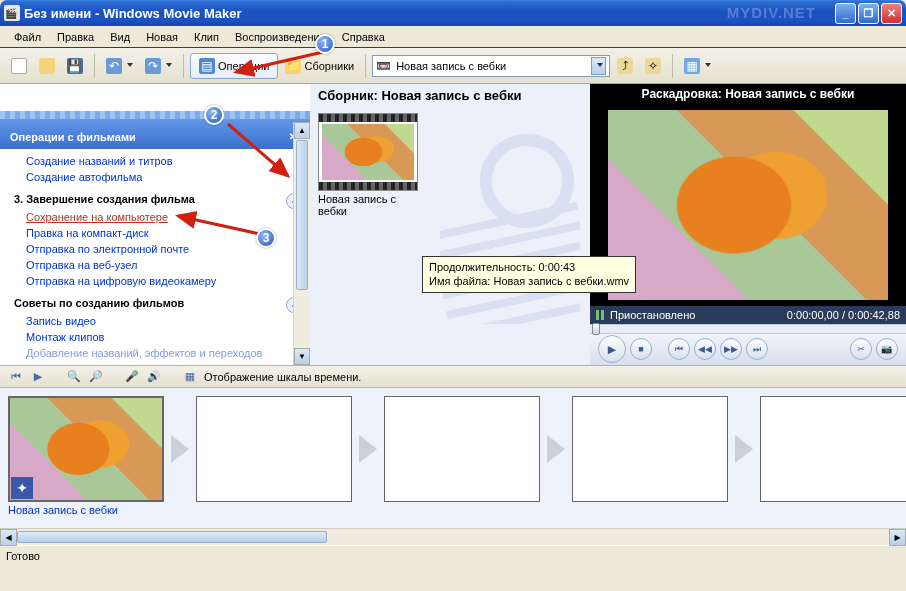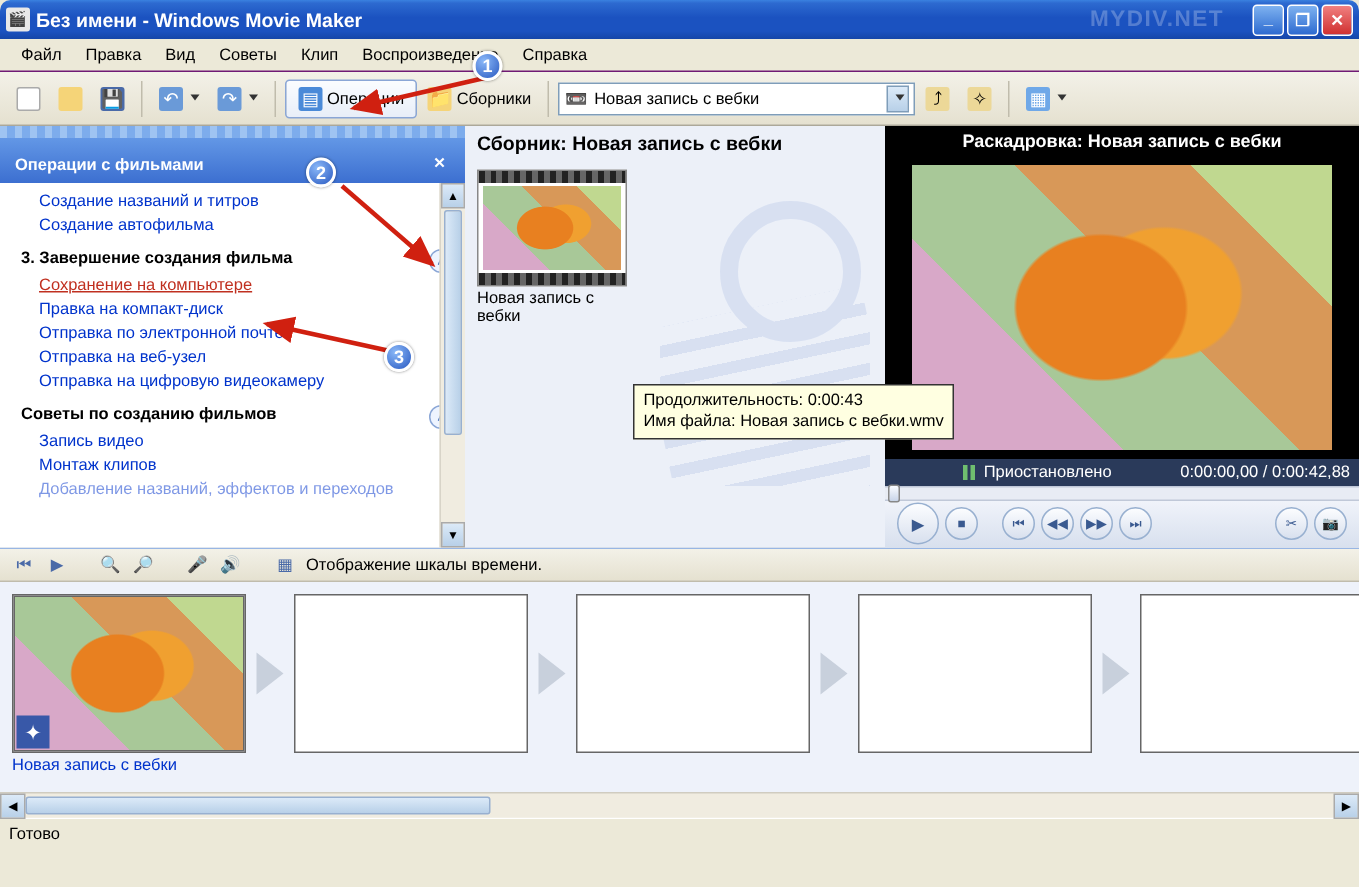--- a/index.html
+++ b/index.html
@@ -30,21 +30,21 @@
 .ic-ops{background:#4a8ad8;color:#fff;}.ic-coll{background:#f5d478;}
 .tb-dd { width:6px; height:6px; border-left:3px solid transparent; border-right:3px solid transparent; border-top:4px solid #333; margin-left:2px; }
 .tb-combo { width:238px; height:22px; border:1px solid #7f9db9; background:#fff; display:flex; align-items:center; padding:0 3px; gap:4px; }
 .tb-combo .dd { width:15px; height:18px; background:linear-gradient(to bottom,#dceaf8,#b8d0e8); border:1px solid #7f9db9; display:flex; align-items:center; justify-content:center; }
 
 
 .workrow { height:282px; display:flex; border-bottom:1px solid #98b6e4; }
 
 
 .tasks { width:310px; background:#fff; position:relative; display:flex; flex-direction:column; }
-.tasks-hdr { height:38px; background:linear-gradient(to bottom,#6da2ec,#3c6fd0); color:#fff; font-weight:bold; display:flex; align-items:flex-end; padding:16px 10px 6px; justify-content:space-between; position:relative; }
+.tasks-hdr { height:38px; background:linear-gradient(to bottom,#6da2ec,#3c6fd0); color:#fff; font-weight:bold; display:flex; align-items:flex-end; padding:16px 10px 6px; justify-content:space-between; position:relative;margin-top:27px; }
 .tasks-hdr::before { content:""; position:absolute; left:0; top:0; right:0; height:8px; background:repeating-linear-gradient(90deg,#9fc4f2 0 5px,#7dacec 5px 10px); }
 .tasks-close { width:14px; height:14px; color:#fff; font-size:10px; display:flex; align-items:center; justify-content:center; }
 .tasks-body { flex:1; overflow:hidden; padding:4px 0; position:relative; }
 .task-link { color:#0033cc; padding:2px 0 2px 26px; display:block; cursor:pointer; }
 .task-link.hot { color:#c03020; text-decoration:underline; font-weight:normal; }
 .task-section { font-weight:bold; font-size:12px; padding:8px 28px 4px 14px; display:flex; align-items:center; position:relative; }
 .sec-chevron { position:absolute; right:8px; top:8px; width:16px; height:16px; border:1px solid #8aa6d6; border-radius:50%; background:#eef4ff; display:flex; align-items:center; justify-content:center; font-size:8px; color:#3b6ab8; }
 .tasks-scrollbar { position:absolute; right:0; top:38px; bottom:0; width:17px; background:#f0ece0; border-left:1px solid #d8d4c8; }
 .tasks-scrollbar .arrow{height:17px;background:linear-gradient(to bottom,#dceaf8,#b8d0e8);border:1px solid #aaa;display:flex;align-items:center;justify-content:center;font-size:8px;}
 .tasks-scrollbar .thumb{position:absolute;left:2px;right:2px;top:18px;height:150px;background:linear-gradient(to right,#dceaf8,#b8d0e8);border:1px solid #98b0d0;border-radius:2px;}
@@ -70,21 +70,21 @@
 .film-bg { position:absolute; right:10px; top:40px; width:140px; height:200px; opacity:.15; overflow:hidden; }
 .film-bg::before{content:"";position:absolute;left:40px;top:10px;width:70px;height:70px;border:12px solid #6a8ad0;border-radius:50%;}
 .film-bg::after{content:"";position:absolute;left:0;top:80px;width:150px;height:140px;background:repeating-linear-gradient(0deg,#6a8ad0 0 8px,transparent 8px 20px);transform:rotate(-12deg);}
 
 
 .preview { flex:1; background:#ecf0f8; display:flex; flex-direction:column; position:relative; }
 .prev-title { background:#000; color:#fff; text-align:center; font-weight:bold; font-size:12px; padding:3px 0; }
 .prev-video { flex:1; background:#000; display:flex; align-items:center; justify-content:center; padding:6px; }
 .prev-video .butterfly { width:280px; height:190px; border:none; }
 .prev-bar { height:18px; background:#2a3a5a; color:#fff; display:flex; align-items:center; padding:0 6px; font-size:10px; }
-.prev-bar .status { display:flex; align-items:center; gap:4px; flex:1;justify-content:center; }
+.prev-bar .status { display:flex; align-items:center; gap:4px; flex:1; }
 .prev-bar .pause-ic { width:10px; height:10px; display:flex; gap:2px; }
 .prev-bar .pause-ic span{width:3px;height:10px;background:#6fbf6f;}
 .prev-seek { height:10px; background:#e8ecf4; border-top:1px solid #c0c8d8; border-bottom:1px solid #c0c8d8; position:relative; }
 .prev-seek .thumb { position:absolute; left:2px; top:-2px; width:8px; height:12px; background:linear-gradient(to bottom,#fafcff,#c8d4e8); border:1px solid #888; border-radius:2px; }
 .prev-ctrl { height:32px; background:linear-gradient(to bottom,#f0f3fa,#d8e0ee); display:flex; align-items:center; padding:0 8px; gap:4px; }
 .pc-btn { width:22px; height:22px; border:1px solid #98b0d0; border-radius:50%; background:linear-gradient(to bottom,#fcfdff,#d8e0ee); display:flex; align-items:center; justify-content:center; font-size:9px; color:#3a5a90; }
 .pc-btn.play{width:28px;height:28px;font-size:11px;}
 
 
 .anno { position:absolute; z-index:20; pointer-events:none; }
@@ -121,21 +121,21 @@
     <div class="win-btn win-min">_</div>
     <div class="win-btn win-max">❐</div>
     <div class="win-btn win-close">✕</div>
   </div>
 </div>
 
 <div class="menubar">
   <span>Файл</span>
   <span>Правка</span>
   <span>Вид</span>
-  <span>Советы</span>
+  <span>Новая</span>
   <span>Клип</span>
   <span>Воспроизведение</span>
   <span>Справка</span>
 </div>
 
 <div class="toolbar">
   <div class="tb-btn">
       <div class="tb-ic ic-new"></div>
     </div>
   <div class="tb-btn">

